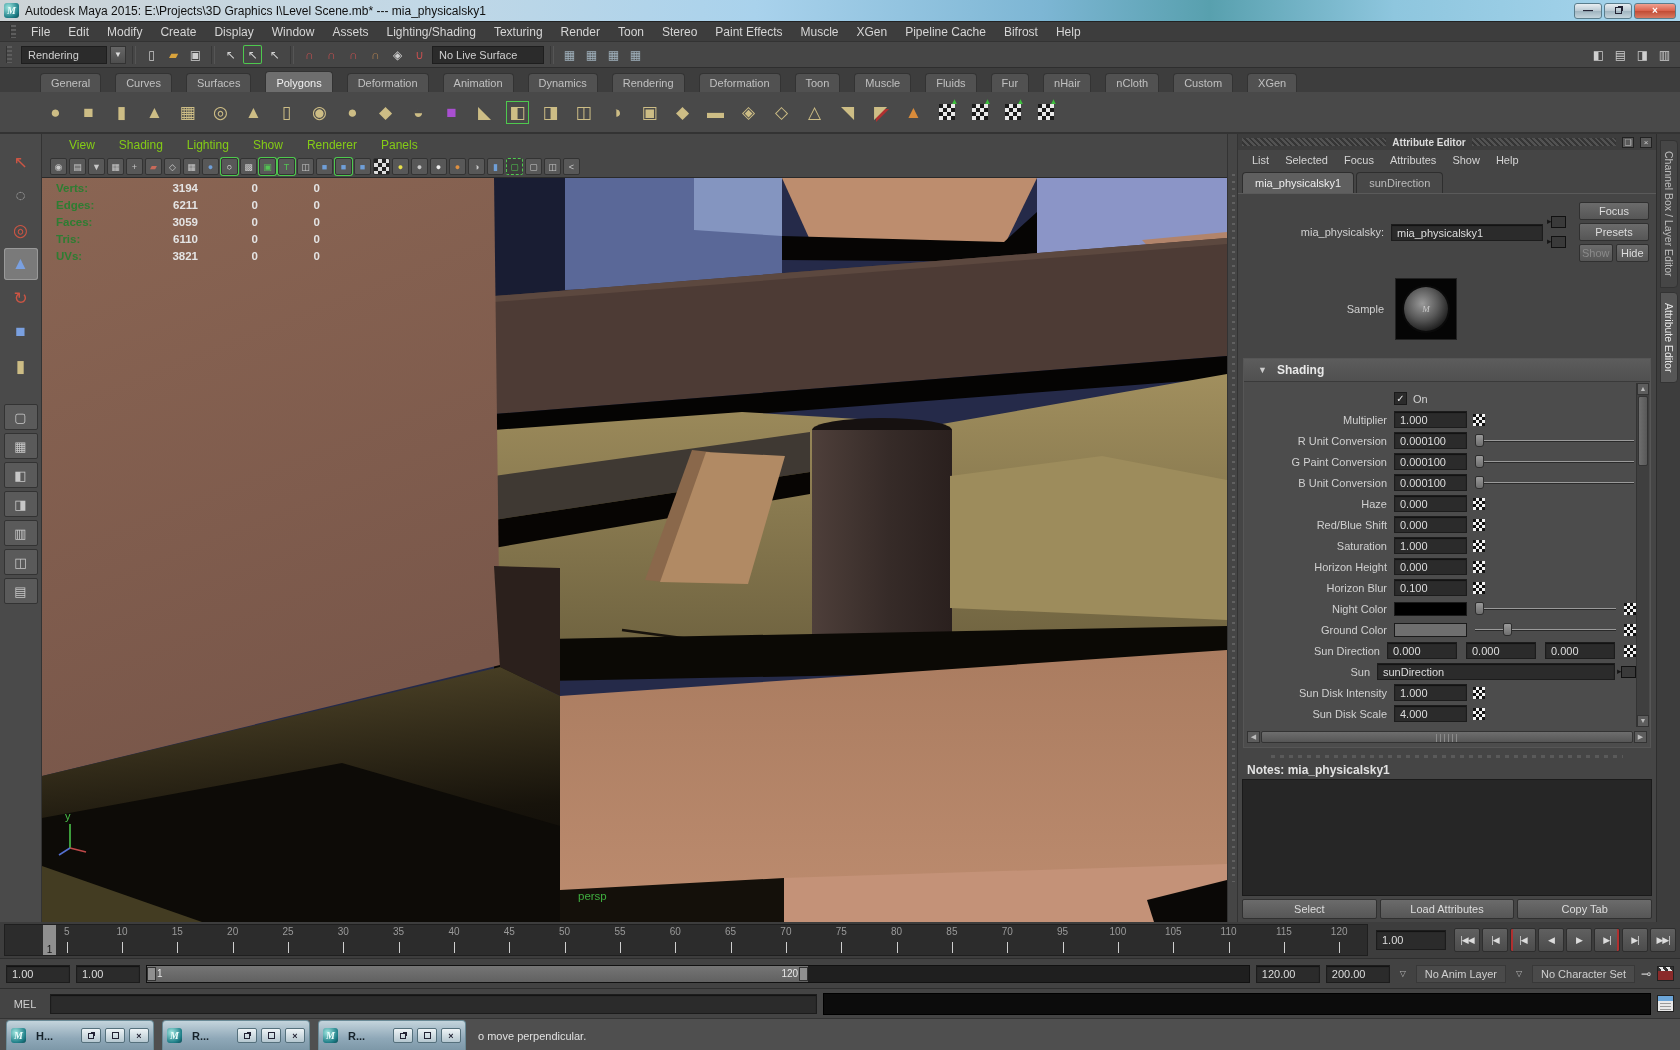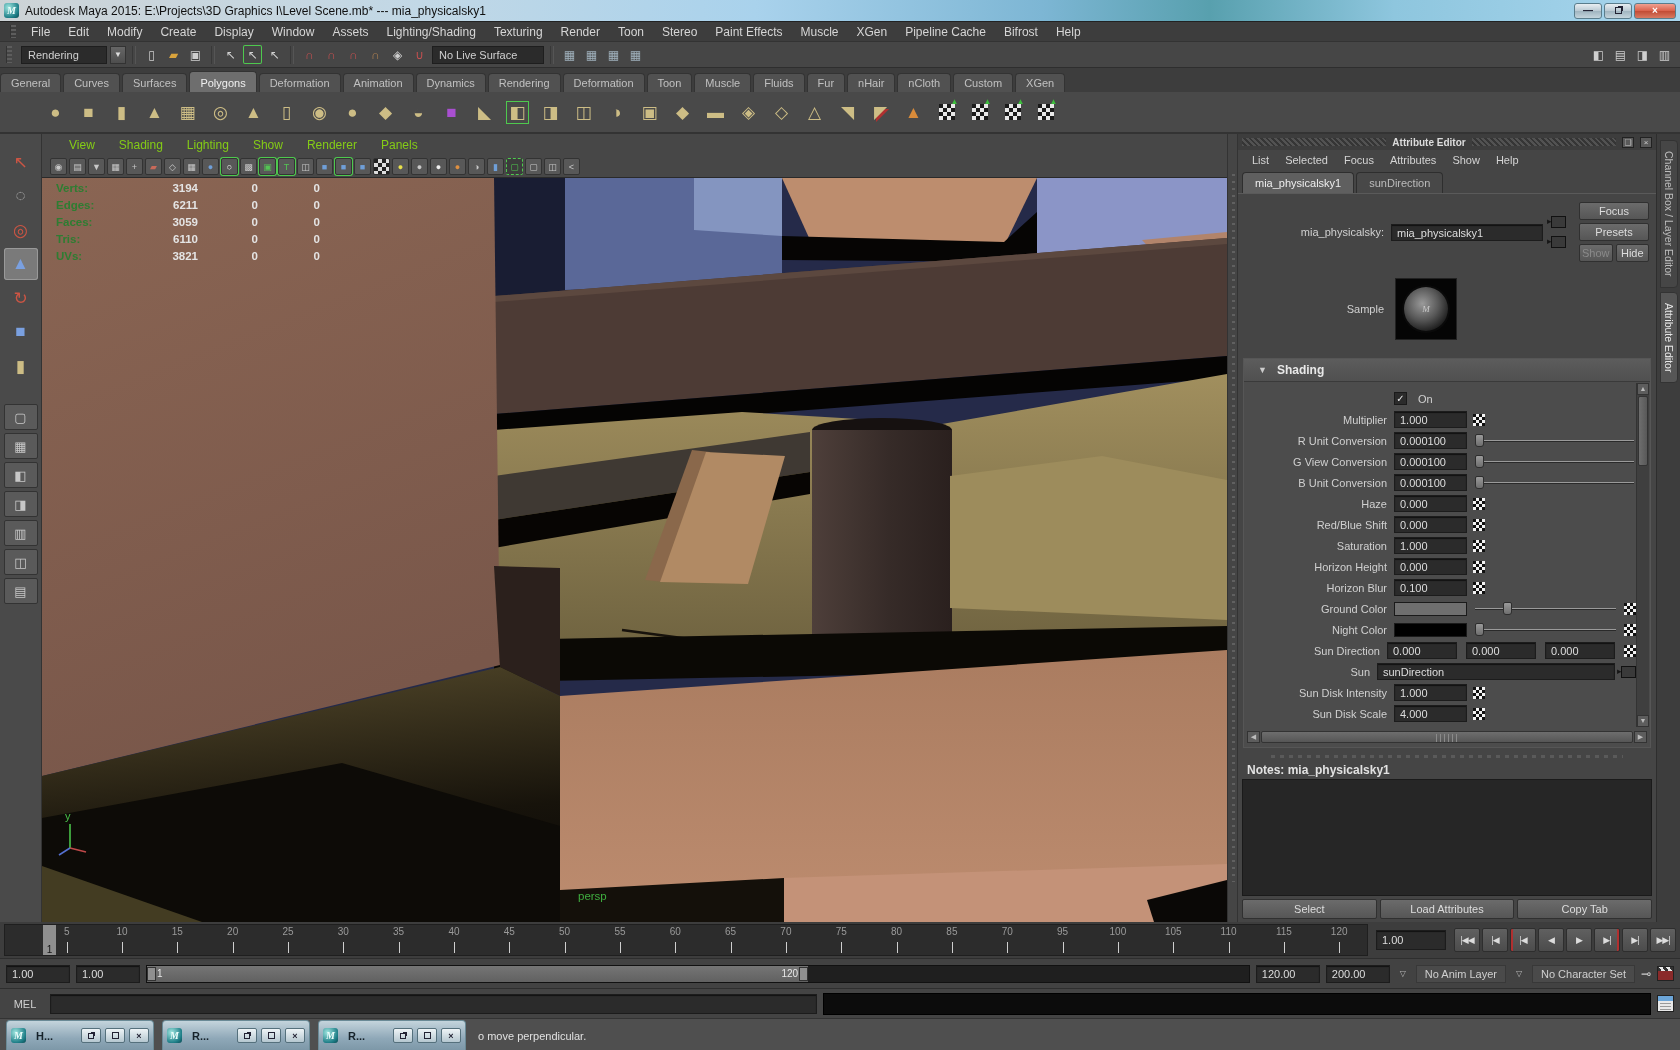--- a/index.html
+++ b/index.html
@@ -33,21 +33,21 @@
 #renderer-dd{width:86px}
 .ddarrow{width:16px;height:18px;background:linear-gradient(#666,#4e4e4e);border:1px solid #333;display:flex;align-items:center;justify-content:center;color:#ddd;font-size:8px}
 .sic{width:19px;height:19px;display:flex;align-items:center;justify-content:center;font-size:12px;color:#cfcfcf;border-radius:2px}
 .sic.gold{color:#d9a33c}.sic.red{color:#c65050}.sic.brown{color:#b08050}.sic.grn{box-shadow:inset 0 0 0 1px #4ec94e}
 .sic.dim{color:#9fb0bb}
 #live-field{width:112px;height:18px}
 #statusline .rgt{margin-left:auto;display:flex;gap:3px}
 
 
 #shelf{top:68px;height:66px;background:#494949;border-bottom:2px solid #333}
-#shelftabs{height:24px;background:#3d3d3d;display:flex;align-items:flex-end;gap:2px}
+#shelftabs{height:24px;background:#3d3d3d;display:flex;align-items:flex-end;padding-left:40px;gap:14px}
 .shtab{padding:3px 10px 3px;background:#515151;border:1px solid #333;border-bottom:none;border-radius:4px 4px 0 0;color:#c0c0c0;font-size:11px}
 .shtab.on{background:#6e6e6e;color:#f0f0f0;padding-top:5px}
 #shelficons{height:40px;display:flex;align-items:center;padding-left:40px;gap:2px}
 .shbtn{width:31px;height:32px;display:flex;align-items:center;justify-content:center}
 .sg{font-size:17px;color:#cdbd85;line-height:1}
 .sg.purple{color:#a94fd1}.sg.orange{color:#d98b3a}.sg.redacc{color:#cdbd85;text-shadow:2px 2px 0 #b03030}
 .sg.greensel{outline:1px solid #4ec94e;outline-offset:2px}
 .sg.chk{color:transparent;width:16px;height:16px;background:conic-gradient(#e8e8e8 0 25%,#1a1a1a 0 50%,#e8e8e8 0 75%,#1a1a1a 0);background-size:8px 8px;position:relative}
 .sg.chk::after{content:"▲";position:absolute;right:-4px;top:-6px;font-size:8px;color:#3dbd3d}
 #shelf-left{position:absolute;left:4px;top:94px;display:flex;flex-direction:column;gap:2px}
@@ -126,21 +126,21 @@
 .arow{height:21px;display:flex;align-items:center}
 .arow .ctrl{display:flex;align-items:center;flex:1;gap:6px}
 .nfld{width:73px}
 .checker{width:12px;height:12px;background:conic-gradient(#f2f2f2 0 25%,#111 0 50%,#f2f2f2 0 75%,#111 0);background-size:6px 6px;flex:0 0 auto}
 .checker.far{margin-left:auto}
 .slider{flex:1;height:13px;position:relative}
 .slider::before{content:"";position:absolute;left:2px;right:2px;top:6px;height:1px;background:#9a9a9a;box-shadow:0 1px 0 #2a2a2a}
 .knob{position:absolute;top:0;width:9px;height:13px;background:linear-gradient(#9a9a9a,#6e6e6e);border:1px solid #2e2e2e;border-radius:2px 2px 3px 3px}
 .k0{left:2px}.k20{left:21%}
 .cbox{width:13px;height:13px;background:#2b2b2b;border:1px solid #1a1a1a;color:#e8e8e8;font-size:10px;line-height:11px;text-align:center}
-.onlab{margin-left:5px;color:#d0d0d0}
+.onlab{color:#d0d0d0}
 .swcolor{width:73px;height:14px;border:1px solid #1a1a1a}
 .vfld{width:70px;margin-right:3px}
 .widefld{width:238px}
 #hscroll{height:14px;margin:2px 3px 3px;display:flex;align-items:center;gap:1px}
 .harr{width:13px;height:12px;background:#5d5d5d;border:1px solid #333;color:#bbb;font-size:7px;display:flex;align-items:center;justify-content:center}
 #hthumb{flex:1;height:12px;background:linear-gradient(#6e6e6e,#565656);border:1px solid #333;border-radius:2px;position:relative}
 #hthumb::after{content:"";position:absolute;left:50%;top:2px;width:22px;height:8px;margin-left:-11px;
  background:repeating-linear-gradient(90deg,#8a8a8a 0 1px,transparent 1px 4px)}
 #vscroll{position:absolute;right:1px;top:24px;bottom:20px;width:13px;background:#3f3f3f;border-left:1px solid #333;display:flex;flex-direction:column}
 #vscroll .varr{height:12px;background:#5d5d5d;border:1px solid #333;color:#bbb;font-size:7px;text-align:center;line-height:10px}
@@ -686,21 +686,21 @@
           <div class="arow">
             <span class="fldlabel">R Unit Conversion</span>
             <span class="ctrl">
                 <span class="fld nfld">0.000100</span>
             <span class="slider">
                   <span class="knob k0"></span>
                 </span>
               </span>
           </div>
           <div class="arow">
-            <span class="fldlabel">G View Conversion</span>
+            <span class="fldlabel">G Paint Conversion</span>
             <span class="ctrl">
                 <span class="fld nfld">0.000100</span>
             <span class="slider">
                   <span class="knob k0"></span>
                 </span>
               </span>
           </div>
           <div class="arow">
             <span class="fldlabel">B Unit Conversion</span>
             <span class="ctrl">
@@ -739,35 +739,35 @@
               </span>
           </div>
           <div class="arow">
             <span class="fldlabel">Horizon Blur</span>
             <span class="ctrl">
                 <span class="fld nfld">0.100</span>
             <span class="checker"></span>
               </span>
           </div>
           <div class="arow">
+            <span class="fldlabel">Night Color</span>
+            <span class="ctrl">
+                <span class="swcolor" style="background:#000"></span>
+            <span class="slider">
+                  <span class="knob k0"></span>
+                </span>
+            <span class="checker far"></span>
+              </span>
+          </div>
+          <div class="arow">
             <span class="fldlabel">Ground Color</span>
             <span class="ctrl">
                 <span class="swcolor" style="background: rgb(111, 111, 111);"></span>
             <span class="slider">
                   <span class="knob k20"></span>
-                </span>
-            <span class="checker far"></span>
-              </span>
-          </div>
-          <div class="arow">
-            <span class="fldlabel">Night Color</span>
-            <span class="ctrl">
-                <span class="swcolor" style="background:#000"></span>
-            <span class="slider">
-                  <span class="knob k0"></span>
                 </span>
             <span class="checker far"></span>
               </span>
           </div>
           <div class="arow">
             <span class="fldlabel">Sun Direction</span>
             <span class="ctrl">
               <span class="fld vfld">0.000</span>
               <span class="fld vfld">0.000</span>
               <span class="fld vfld">0.000</span>

